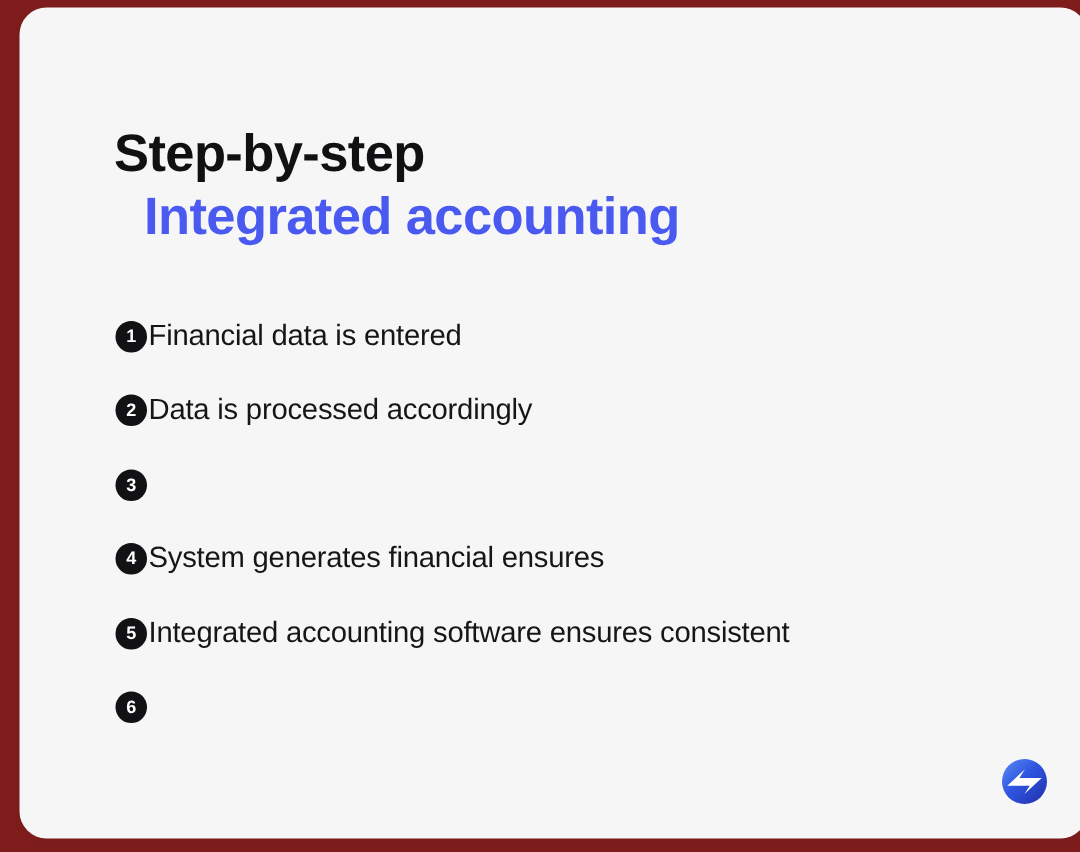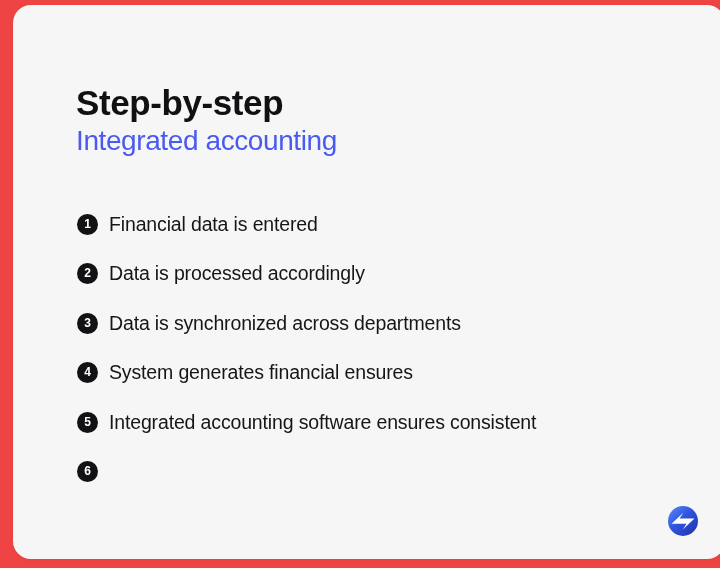--- a/index.html
+++ b/index.html
@@ -11,21 +11,21 @@
     height: 568px;
     background: #ffffff;
     font-family: "Liberation Sans", sans-serif;
     overflow: hidden;
   }
 
   .stage {
     position: relative;
     width: 720px;
     height: 568px;
-    background: #ef4444;
+    background: #7f1d1d;
   }
 
   
   .card {
     position: absolute;
     left: 13px;
     top: 5px;
     width: 712px;
     height: 554px;
     background: #f6f6f7;
@@ -44,25 +44,26 @@
   }
   .heading .line1 {
     display: block;
     font-size: 35px;
     font-weight: 600;
     color: #111113;
     white-space: nowrap;
   }
   .heading .line2 {
     display: block;
-    font-size: 28px;
-    font-weight: 400;
+    font-size: 35px;
+    font-weight: 700;
     color: #4a5af0;
     white-space: nowrap;
     margin-top: 2px;
+    margin-left: 20px;
   }
 
   
   .steps {
     position: absolute;
     left: 64px;
     top: 204px;
     margin: 0;
     padding: 0;
     list-style: none;
@@ -80,21 +81,21 @@
     border-radius: 50%;
     background: #121214;
     color: #ffffff;
     font-size: 12px;
     font-weight: 700;
     line-height: 21px;
     text-align: center;
     letter-spacing: 0;
   }
   .step-label {
-    margin-left: 11px;
+    margin-left: 1px;
     font-size: 19.5px;
     font-weight: 400;
     color: #161618;
     letter-spacing: -0.15px;
     white-space: nowrap;
   }
 
   
   .brand-mark {
     position: absolute;
@@ -128,21 +129,20 @@
         <span class="step-label">Financial data is entered</span>
       </li>
 
       <li class="step">
         <span class="step-badge">2</span>
         <span class="step-label">Data is processed accordingly</span>
       </li>
 
       <li class="step">
         <span class="step-badge">3</span>
-        <span class="step-label">Data is synchronized across departments</span>
       </li>
 
       <li class="step">
         <span class="step-badge">4</span>
         <span class="step-label">System generates financial ensures</span>
       </li>
 
       <li class="step">
         <span class="step-badge">5</span>
         <span class="step-label">Integrated accounting software ensures consistent</span>

